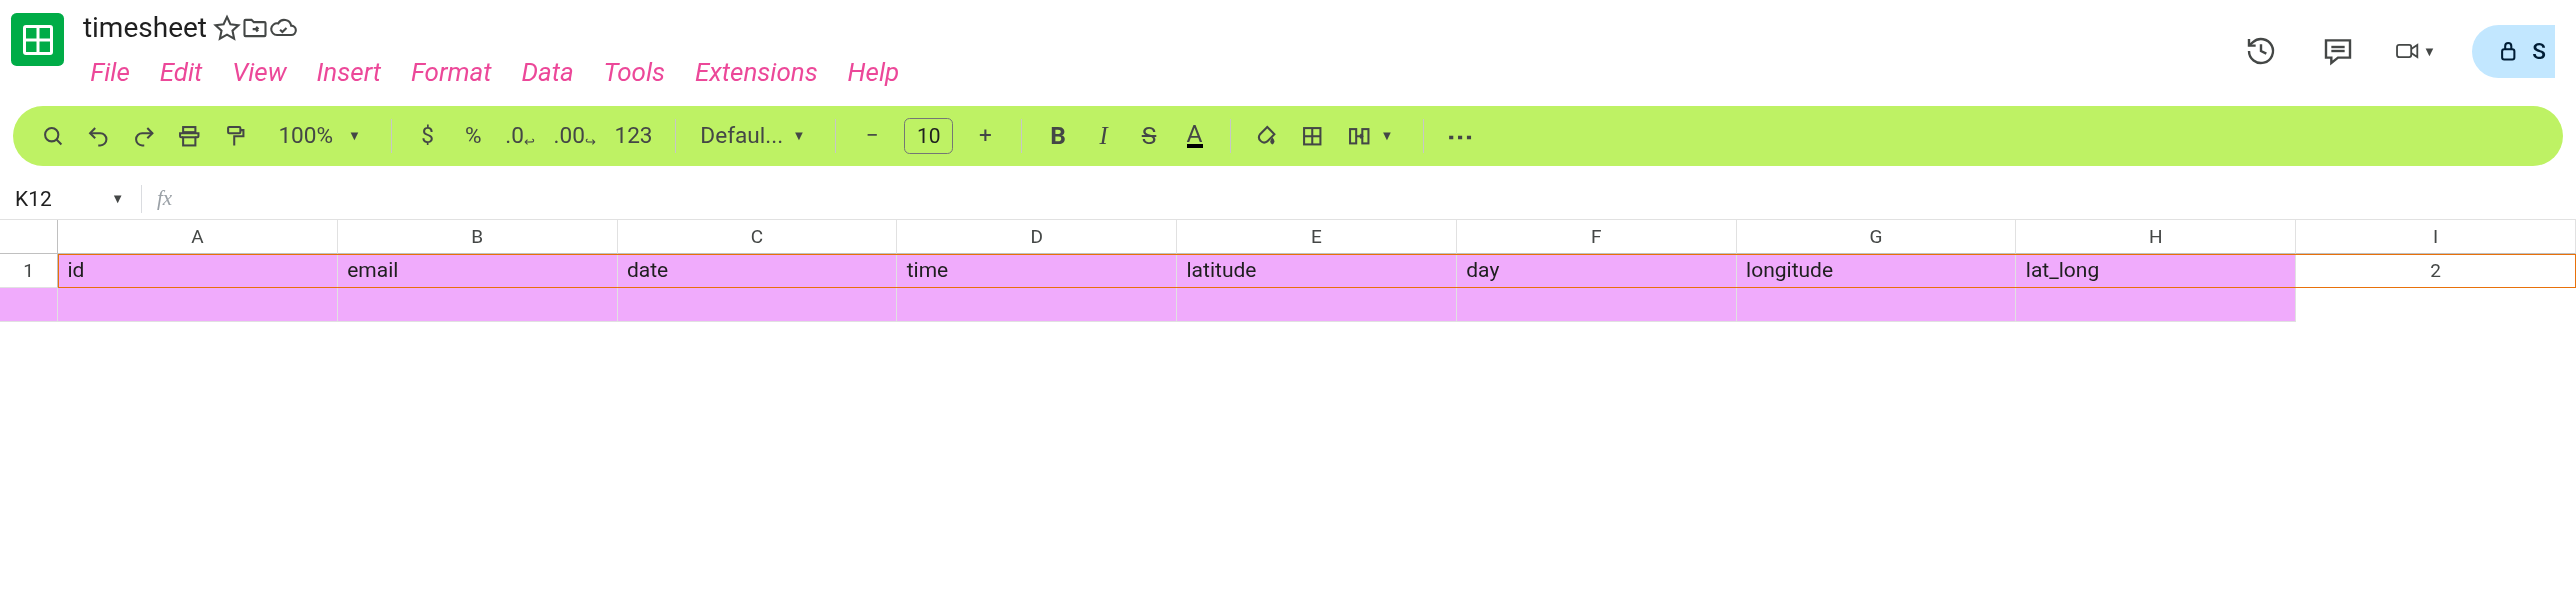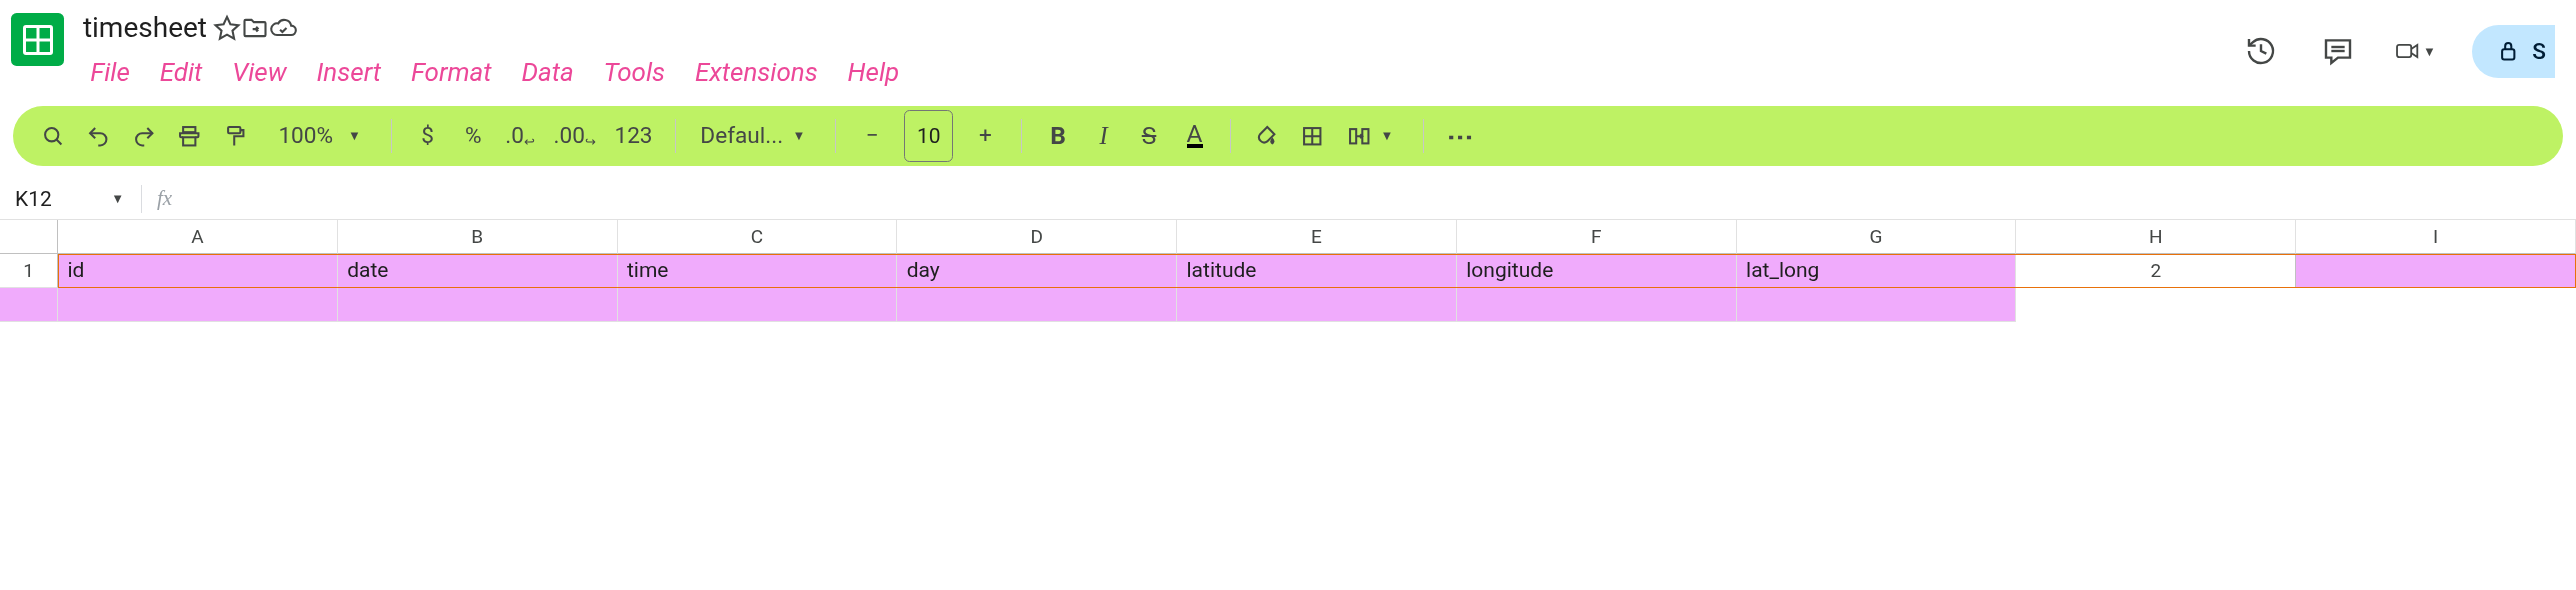--- a/index.html
+++ b/index.html
@@ -131,21 +131,21 @@
     background: #c7c7c7;
     margin: 0 9.4px;
   }
   .zoom-label { font-size: 22.6px; padding: 0 5.6px 0 9.4px; }
   .caret-down { font-size: 13px; color:#444746; padding:0 5.6px;}
   .font-name { font-size: 22.6px; max-width:113px; overflow:hidden; text-overflow:ellipsis; white-space:nowrap;}
   .fontsize-box {
     border: 1.4px solid #747775;
     border-radius: 5.6px;
     width: 49px;
-    height: 52px;
+    height: 36px;
     display: flex;
     align-items: center;
     justify-content: center;
     font-size: 21px;
     color:#1f1f1f;
     margin: 0 5.6px;
   }
   .bold { font-weight: 700; font-size:24.5px; }
   .italic { font-style: italic; font-family: Georgia, serif; font-size:24.5px; }
   .strike { text-decoration: line-through; font-size:24.5px; }
@@ -408,24 +408,25 @@
   <div class="colhdr">C</div>
   <div class="colhdr">D</div>
   <div class="colhdr">E</div>
   <div class="colhdr">F</div>
   <div class="colhdr">G</div>
   <div class="colhdr">H</div>
   <div class="colhdr">I</div>
 
   <div class="rowhdr">1</div>
   <div class="cell">id</div>
+  <div class="cell">email</div>
   <div class="cell">date</div>
   <div class="cell">time</div>
+  <div class="cell">latitude</div>
   <div class="cell">day</div>
-  <div class="cell">latitude</div>
   <div class="cell">longitude</div>
   <div class="cell">lat_long</div>
 
   <div class="rowhdr">2</div>
   <div class="cell"></div>
   <div class="cell"></div>
   <div class="cell"></div>
   <div class="cell"></div>
   <div class="cell"></div>
   <div class="cell"></div>

